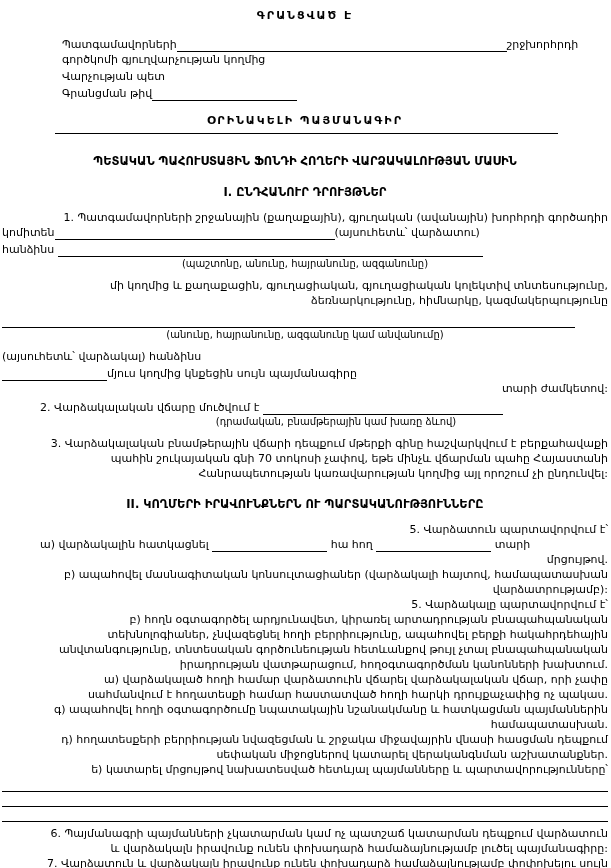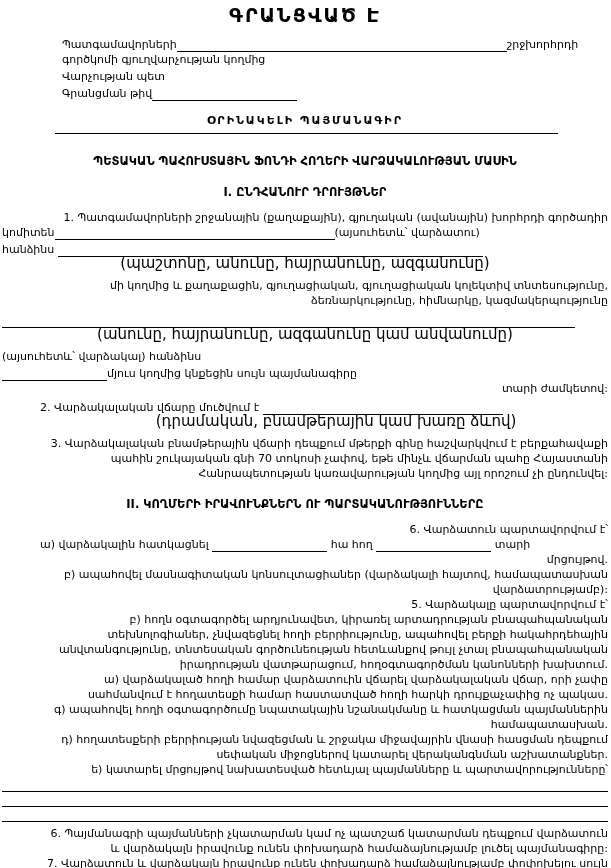--- a/index.html
+++ b/index.html
@@ -8,34 +8,34 @@
     width:611px;height:868px;
     background:#ffffff;color:#000;
     font-family:"DejaVu Sans",sans-serif;
     font-size:11px;line-height:15px;
     overflow:hidden;
     box-sizing:border-box;
     padding:6px 3px 0 2px;
   }
   .c{text-align:center;}
   .b{font-weight:bold;}
-  .reg-title{font-size:19px;letter-spacing:2px;margin:2px 0 14px 0;}
+  .reg-title{font-size:11px;letter-spacing:2px;margin:2px 0 14px 0;}
   .contract-title{font-size:11px;letter-spacing:2px;margin:12px 0 2px 0;}
   .subject-title{font-size:11.5px;margin:20px 0 0 0;}
   .section-title{font-size:11.5px;margin:16px 0 10px 0;}
   .hr-rule{border-bottom:1.5px solid #000;height:1px;margin:4px 50px 0 53px;}
   .hdr{margin-left:60px;margin-right:8px;}
   .row{display:flex;align-items:flex-end;white-space:nowrap;}
   .row span{flex:none;}
   .bl{border-bottom:1px solid #000;height:12px;flex:none;display:inline-block;}
   .grow{border-bottom:1px solid #000;height:12px;flex:1;}
   .w330{width:330px;} .w145{width:145px;} .w280{width:280px;}
   .w425{width:425px;} .w105{width:105px;} .w240{width:240px;} .w115{width:115px;}
   .gap2{margin-top:2px;}
-  .cap{font-size:15px;line-height:13px;text-align:center;}
+  .cap{font-size:10px;line-height:13px;text-align:center;}
   .para{text-align:right;}
   .ind{text-indent:38px;}
   .pl{padding-left:38px;}
   .fullblank{border-bottom:1px solid #000;height:13px;margin-right:33px;}
   .fullblank2{border-bottom:1px solid #000;height:14px;}
   .mt4{margin-top:4px;} .mt6{margin-top:6px;} .mt8{margin-top:8px;}
   .cap-offset{margin-left:62px;}
 </style>
 </head>
 <body>
@@ -98,21 +98,21 @@
   <div class="row pl mt4">
     <span>2. Վարձակալական վճարը մուծվում է</span>&nbsp;
     <span class="bl w240"></span>
   </div>
   <div class="c cap cap-offset">(դրամական, բնամթերային կամ խառը ձևով)</div>
 
   <div class="para ind mt8">3. Վարձակալական բնամթերային վճարի դեպքում մթերքի գինը հաշվարկվում է բերքահավաքի պահին շուկայական գնի 70 տոկոսի չափով, եթե մինչև վճարման պահը Հայաստանի Հանրապետության կառավարության կողմից այլ որոշում չի ընդունվել:</div>
 
   <div class="c b section-title">II. ԿՈՂՄԵՐԻ ԻՐԱՎՈՒՆՔՆԵՐՆ ՈՒ ՊԱՐՏԱԿԱՆՈՒԹՅՈՒՆՆԵՐԸ</div>
 
-  <div class="para ind">6. Վարձատուն պարտավորվում է՝</div>
+  <div class="para ind">5. Վարձատուն պարտավորվում է՝</div>
   <div class="row pl">
     <span>ա) վարձակալին հատկացնել</span>&nbsp;
     <span class="bl w115"></span>&nbsp;
     <span>հա հող</span>&nbsp;
     <span class="bl w115"></span>&nbsp;
     <span>տարի</span>
   </div>
   <div class="para">մրցույթով.</div>
   <div class="para ind">բ) ապահովել մասնագիտական կոնսուլտացիաներ (վարձակալի հայտով, համապատասխան վարձատրությամբ):</div>
 

